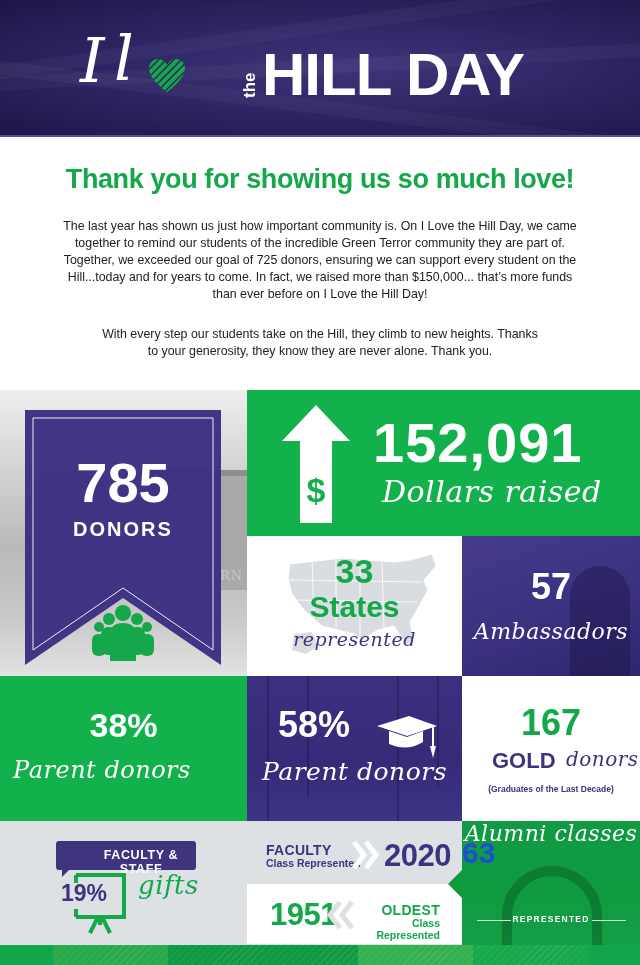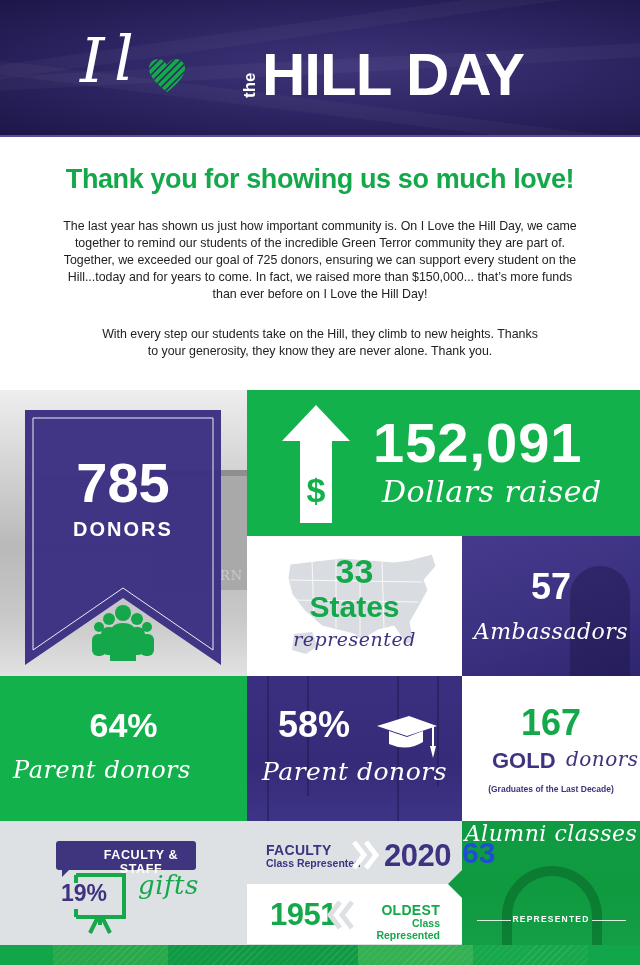--- a/index.html
+++ b/index.html
@@ -204,21 +204,21 @@
 <div class="abs states-word num">States</div>
 <div class="abs states-label script">represented</div>
 
 <div id="ambassadors" class="abs">
     <div class="shade"></div>
   </div>
 <div class="abs amb-num num">57</div>
 <div class="abs amb-label script">Ambassadors</div>
 
 <div id="parent" class="abs stripes"></div>
-<div class="abs parent-num num">64%</div>
+<div class="abs parent-num num">38%</div>
 <div class="abs parent-label script">Parent donors</div>
 
 <div id="alumni" class="abs">
   <div class="tree" style="left:20px; height:145px;"></div>
   <div class="tree" style="left:60px; height:120px;"></div>
   <div class="tree" style="left:150px; height:145px;"></div>
   <div class="tree" style="left:190px; height:110px;"></div>
 </div>
 <div id="alumni-pointer" class="abs"></div>
 <div class="abs alumni-num num">58%</div>

